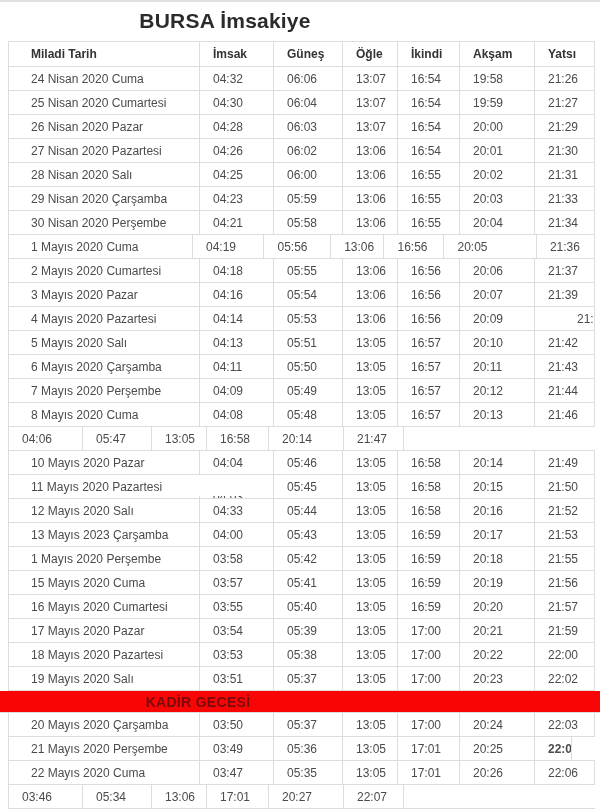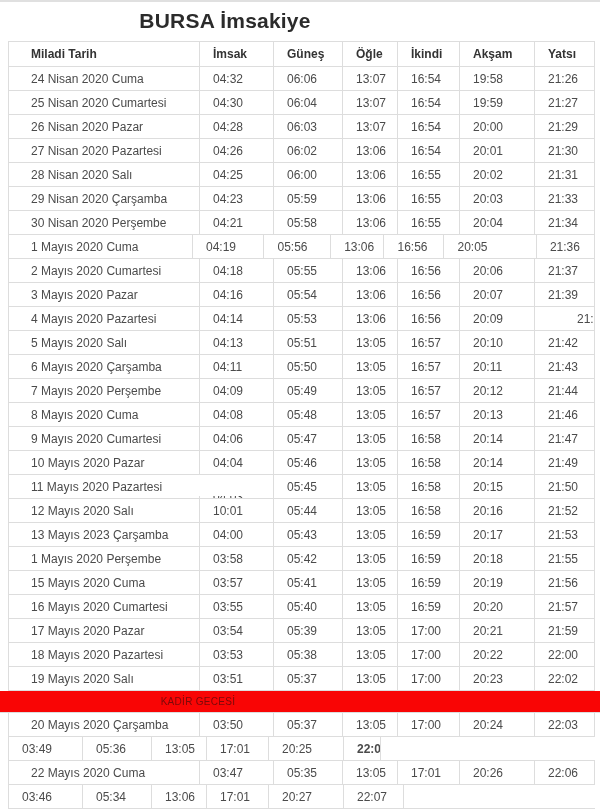--- a/index.html
+++ b/index.html
@@ -9,21 +9,21 @@
   .title-wrap { width:450px; padding:7px 0 8px 0; }
   .page-title { text-align:center; font-size:21px; font-weight:bold; color:#2b2b2b; letter-spacing:0.2px; }
   .tbl { margin-left:8px; width:587px; border-top:1px solid #ddd; }
   .row { display:flex; height:24px; border-bottom:1px solid #ddd; }
   .row.header { height:25px; }
   .cell { display:flex; align-items:center; border-left:1px solid #ddd; font-size:12px; color:#4b4b4b; padding-left:13px; overflow:hidden; white-space:nowrap; }
   .cell:last-child { border-right:1px solid #ddd; }
   .cell.date { padding-left:22px; }
   .row.header .cell { font-weight:bold; color:#333333; }
   .banner { width:600px; margin-left:-8px; height:22px; display:flex; align-items:center; border-bottom:1px solid #ddd; }
-  .banner .banner-label { display:block; width:396px; text-align:center; font-size:10px; font-weight:normal; letter-spacing:0.3px; }
+  .banner .banner-label { display:block; width:396px; text-align:center; font-size:14px; font-weight:bold; letter-spacing:0.3px; }
 </style>
 </head>
 <body>
 
 <div class="top-strip"></div>
 
 <div class="title-wrap">
   <div class="page-title">BURSA İmsakiye</div>
 </div>
 
@@ -167,21 +167,20 @@
       <div class="row">
         <div class="cell date" style="width: 191px;">8 Mayıs 2020 Cuma</div>
         <div class="cell" style="width: 74px;">04:08</div>
         <div class="cell" style="width: 69px;">05:48</div>
         <div class="cell" style="width: 55px;">13:05</div>
         <div class="cell" style="width: 62px;">16:57</div>
         <div class="cell" style="width: 75px;">20:13</div>
         <div class="cell" style="width: 61px;">21:46</div>
       </div>
       <div class="row">
-        <div class="cell date" style="width: 191px;">9 Mayıs 2020 Cumartesi</div>
         <div class="cell" style="width: 74px;">04:06</div>
         <div class="cell" style="width: 69px;">05:47</div>
         <div class="cell" style="width: 55px;">13:05</div>
         <div class="cell" style="width: 62px;">16:58</div>
         <div class="cell" style="width: 75px;">20:14</div>
         <div class="cell" style="width: 61px;">21:47</div>
       </div>
       <div class="row">
         <div class="cell date" style="width: 191px;">10 Mayıs 2020 Pazar</div>
         <div class="cell" style="width: 74px;">04:04</div>
@@ -195,21 +194,21 @@
         <div class="cell date" style="width: 191px;">11 Mayıs 2020 Pazartesi</div>
         <div class="cell" style="width: 74px; margin-top: 21px;">04:03</div>
         <div class="cell" style="width: 69px;">05:45</div>
         <div class="cell" style="width: 55px;">13:05</div>
         <div class="cell" style="width: 62px;">16:58</div>
         <div class="cell" style="width: 75px;">20:15</div>
         <div class="cell" style="width: 61px;">21:50</div>
       </div>
       <div class="row">
         <div class="cell date" style="width: 191px;">12 Mayıs 2020 Salı</div>
-        <div class="cell" style="width: 74px;">10:01</div>
+        <div class="cell" style="width: 74px;">04:33</div>
         <div class="cell" style="width: 69px;">05:44</div>
         <div class="cell" style="width: 55px;">13:05</div>
         <div class="cell" style="width: 62px;">16:58</div>
         <div class="cell" style="width: 75px;">20:16</div>
         <div class="cell" style="width: 61px;">21:52</div>
       </div>
       <div class="row">
         <div class="cell date" style="width: 191px;">13 Mayıs 2023 Çarşamba</div>
         <div class="cell" style="width: 74px;">04:00</div>
         <div class="cell" style="width: 69px;">05:43</div>
@@ -278,20 +277,21 @@
       <div class="row">
         <div class="cell date" style="width: 191px;">20 Mayıs 2020 Çarşamba</div>
         <div class="cell" style="width: 74px;">03:50</div>
         <div class="cell" style="width: 69px;">05:37</div>
         <div class="cell" style="width: 55px;">13:05</div>
         <div class="cell" style="width: 62px;">17:00</div>
         <div class="cell" style="width: 75px;">20:24</div>
         <div class="cell" style="width: 61px;">22:03</div>
       </div>
       <div class="row">
+        <div class="cell date" style="width: 191px;">21 Mayıs 2020 Perşembe</div>
         <div class="cell" style="width: 74px;">03:49</div>
         <div class="cell" style="width: 69px;">05:36</div>
         <div class="cell" style="width: 55px;">13:05</div>
         <div class="cell" style="width: 62px;">17:01</div>
         <div class="cell" style="width: 75px;">20:25</div>
         <div class="cell" style="width: 38px; font-weight: bold;">22:04</div>
       </div>
       <div class="row">
         <div class="cell date" style="width: 191px;">22 Mayıs 2020 Cuma</div>
         <div class="cell" style="width: 74px;">03:47</div>

